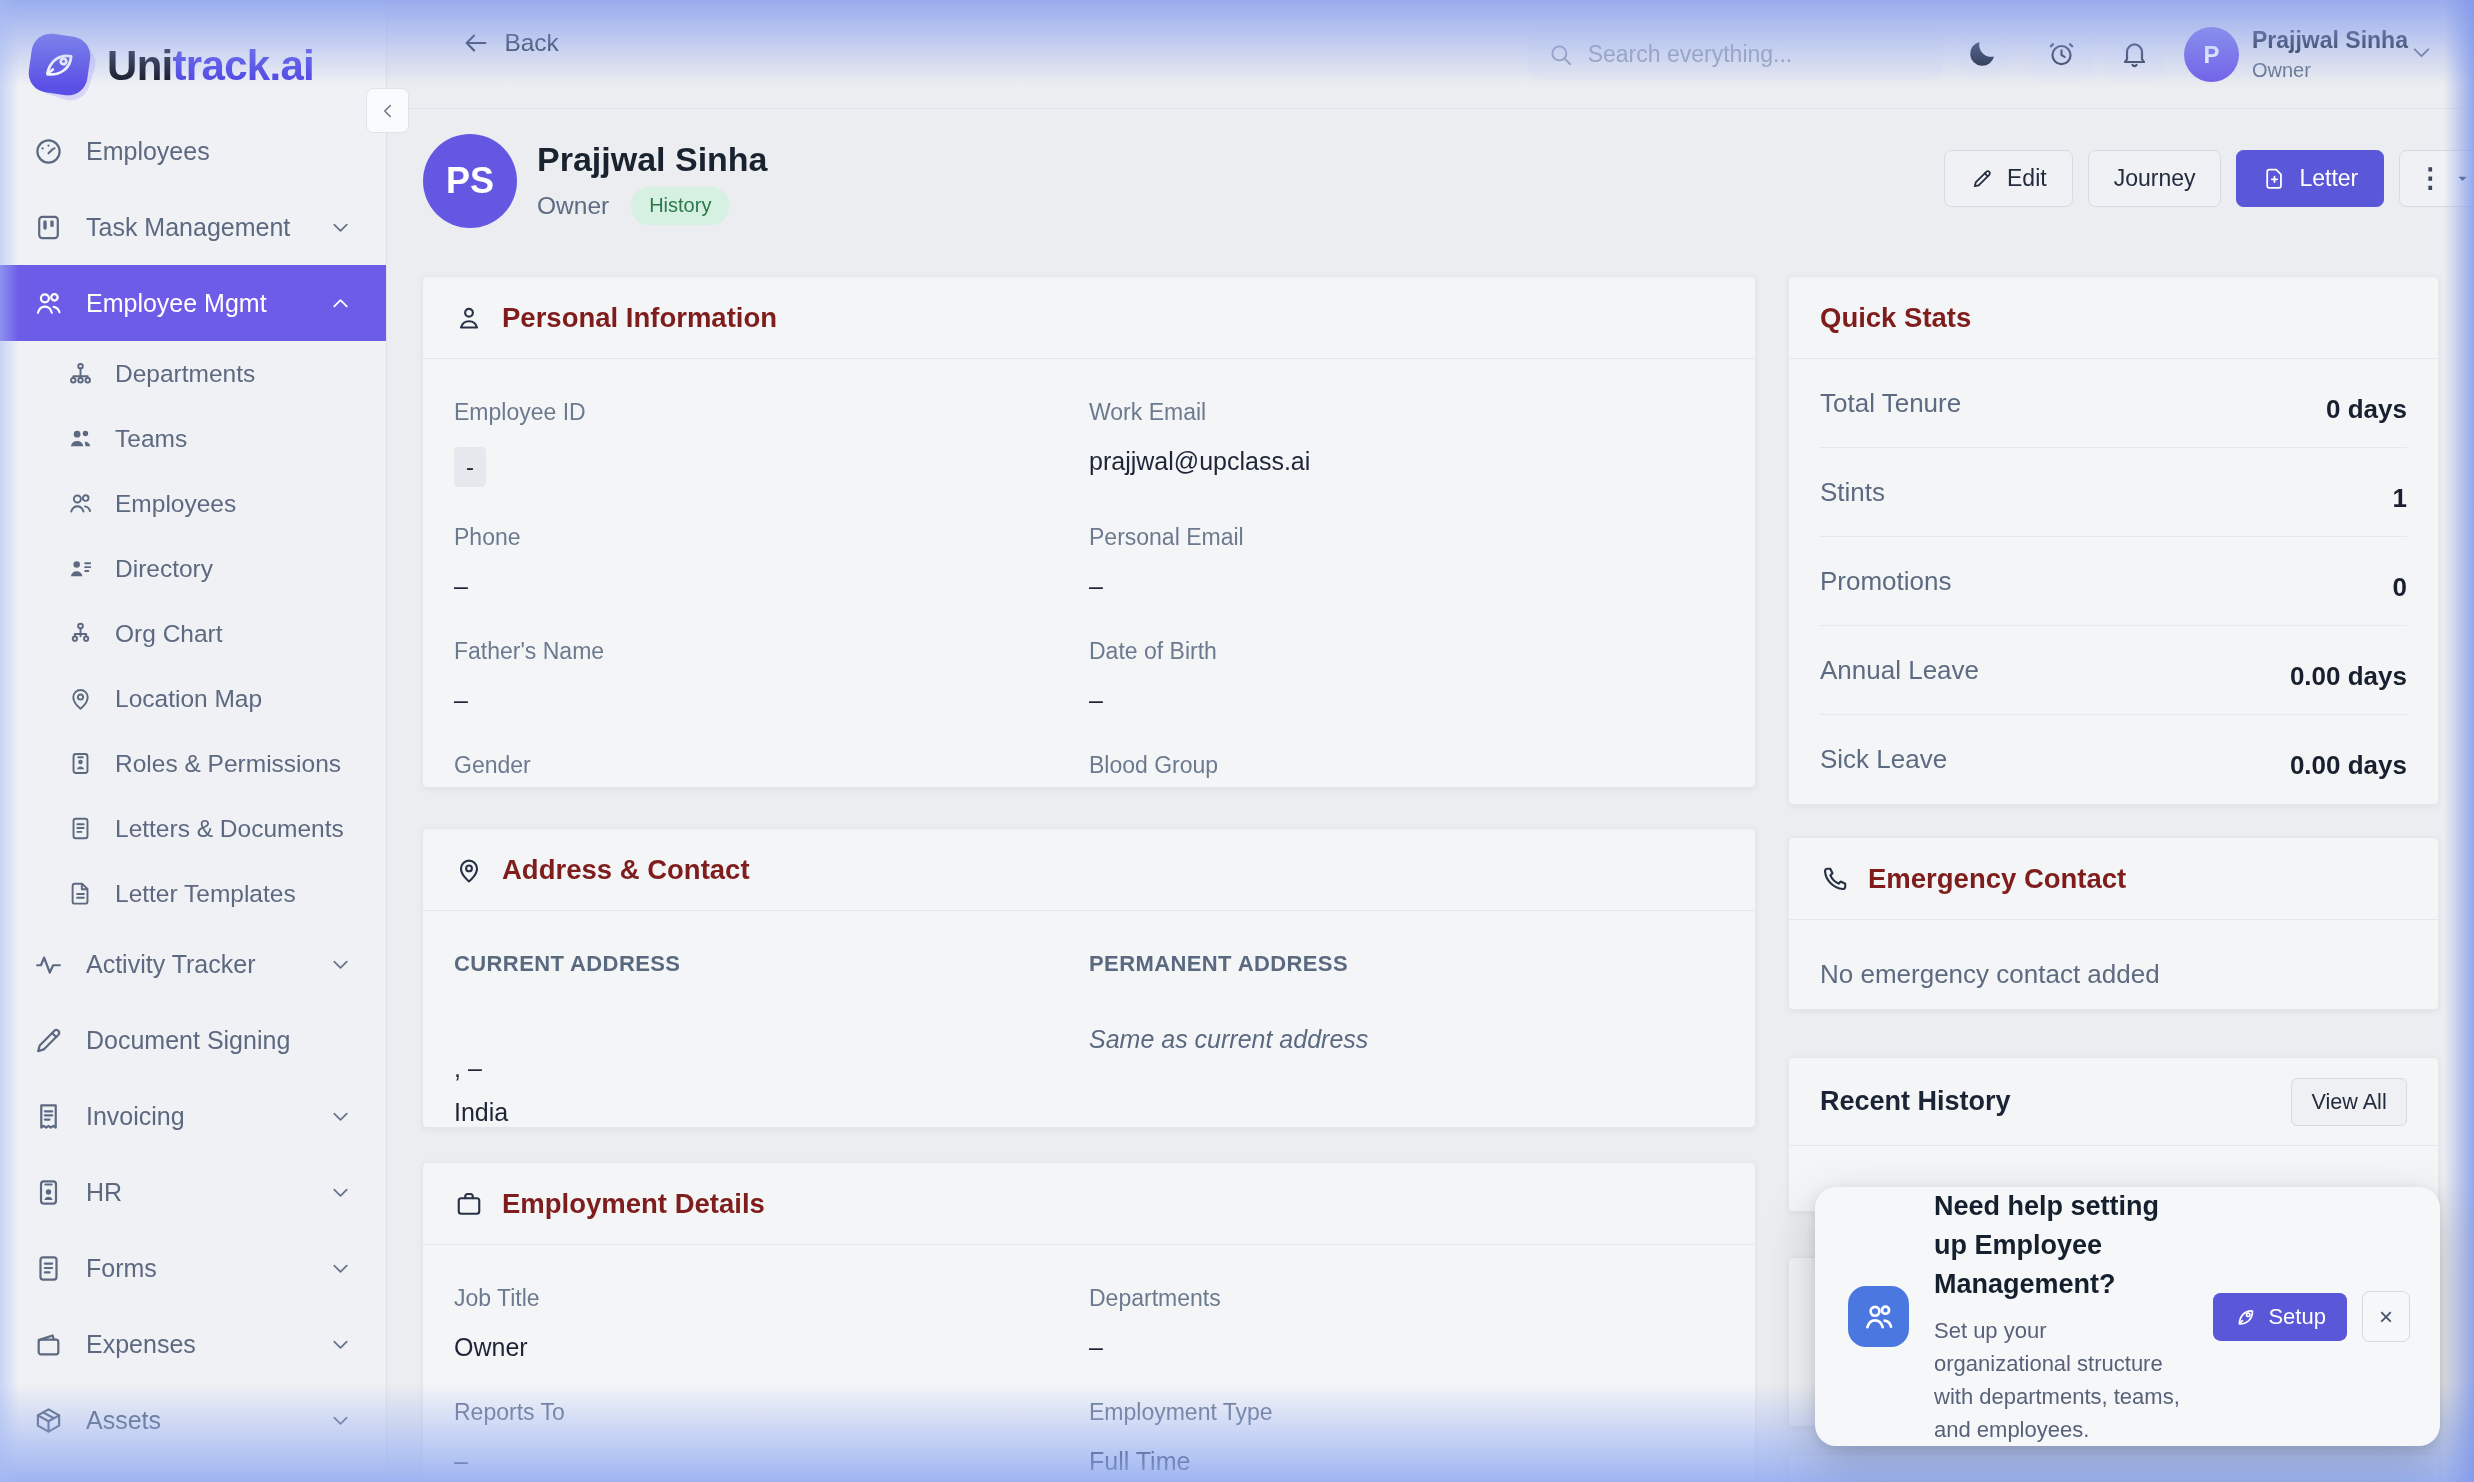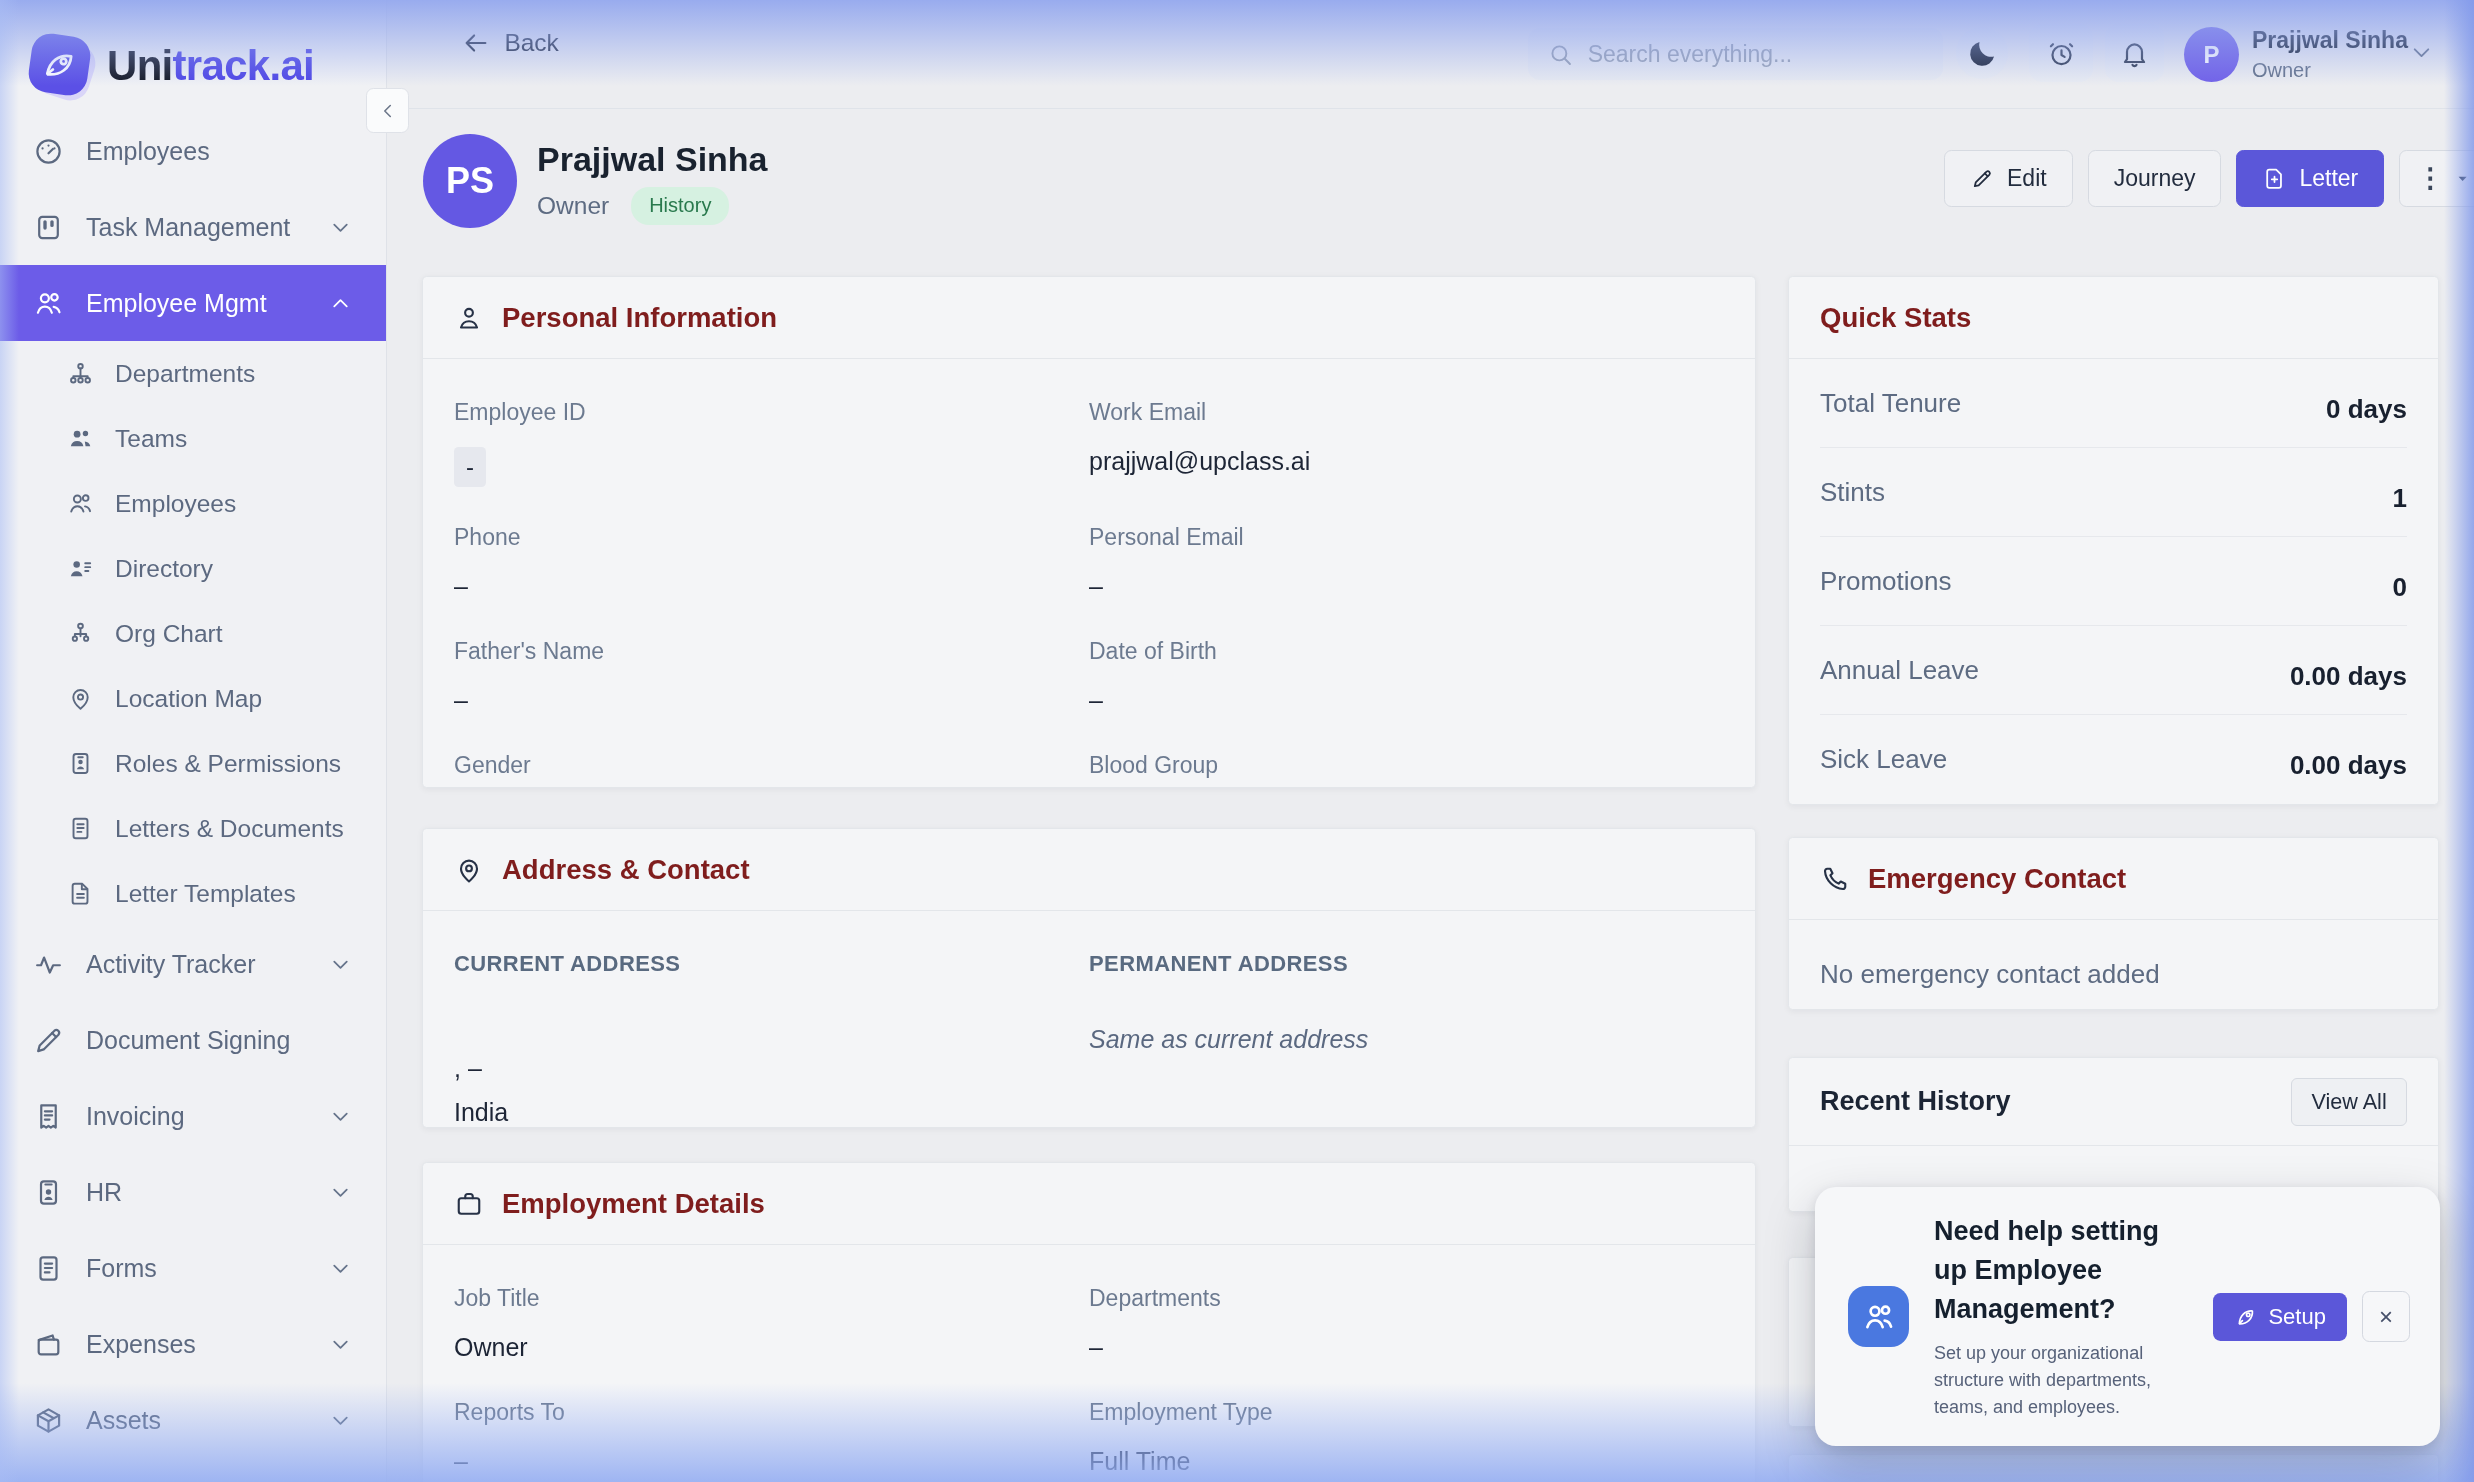--- a/index.html
+++ b/index.html
@@ -92,21 +92,21 @@
   .rh-head { height:88px; display:flex; align-items:center; justify-content:space-between; padding:0 31px; border-bottom:1.5px solid #e3e6ea; }
   .rh-title { font-size:27px; font-weight:700; color:#1b2434; }
   .btn-viewall { height:48px; padding:0 19.3px; border:1.5px solid #d6dae1; background:#eef0f3; border-radius:6px; font-size:21.6px; color:#222c3e; display:flex; align-items:center; cursor:pointer; }
 
   
   .popup { position:absolute; left:1815px; top:1187px; width:625px; height:259px; background:#f6f7f9; border-radius:21px; box-shadow:0 21px 52px rgba(15,23,42,0.22), 0 3px 12px rgba(15,23,42,0.10); z-index:50; display:flex; align-items:center; gap:25px; padding:30px 30px 30px 33px; }
   .popup-icon { flex:0 0 auto; width:61px; height:61px; border-radius:18px; background:#4a78e0; color:#fff; display:flex; align-items:center; justify-content:center; }
   .popup-icon svg { width:34px; height:34px; stroke-width:1.9; }
   .popup-text { width:291px; }
   .popup-title { font-size:27px; font-weight:700; color:#15202e; line-height:1.45; }
-  .popup-desc { margin-top:10.4px; font-size:18px; color:#57627a; line-height:1.5; }
+  .popup-desc { margin-top:10.4px; font-size:22px; color:#57627a; line-height:1.5; }
   .popup-actions { margin-left:auto; display:flex; align-items:center; gap:15px; }
   .btn-setup { width:134px; height:48px; background:#5b57d9; color:#fff; border-radius:7.4px; display:flex; align-items:center; justify-content:center; gap:10.4px; font-size:22px; cursor:pointer; }
   .btn-setup svg { width:24px; height:24px; }
   .btn-close { width:48px; height:51px; border:1.5px solid #d4d8e0; border-radius:7.4px; background:transparent; color:#46506a; font-size:24px; display:flex; align-items:center; justify-content:center; cursor:pointer; }
 </style>
 </head>
 <body>
 
 <svg width="0" height="0" style="position:absolute">
   <defs>

